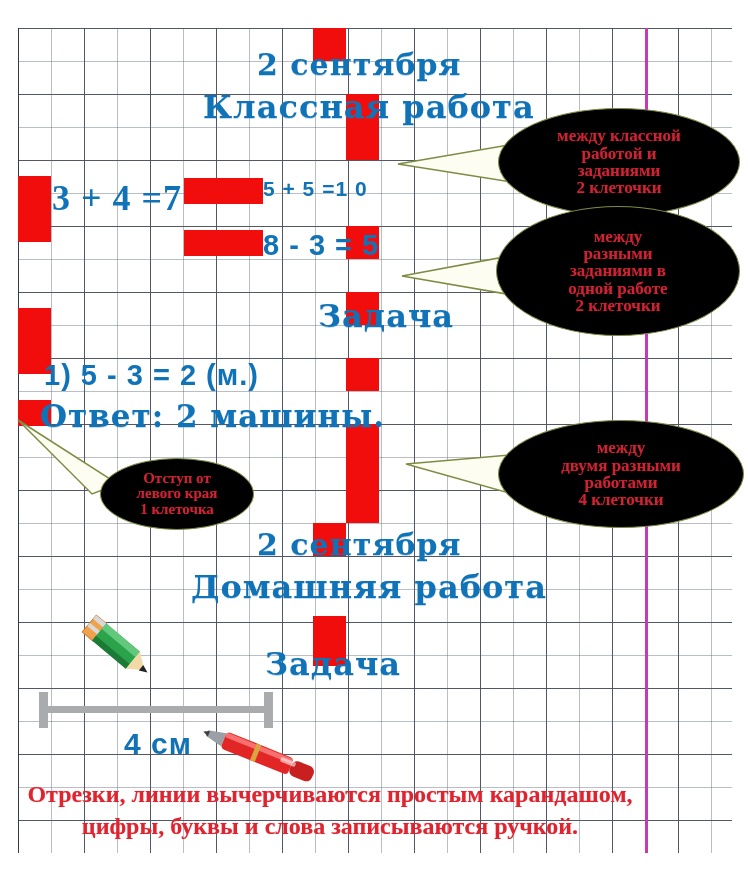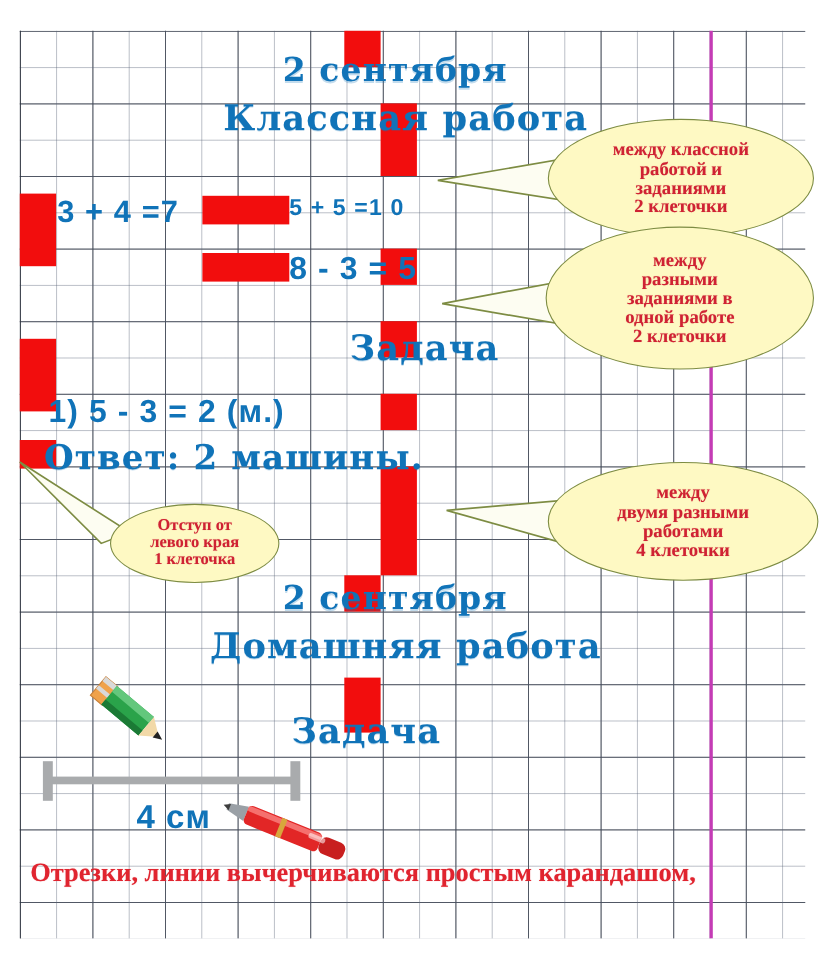--- a/index.html
+++ b/index.html
@@ -63,21 +63,21 @@
     white-space:nowrap;
     letter-spacing:1px;
   }
 
   
   .callout{position:absolute;}
   .callout .bubble{
     position:absolute;
     border:1.5px solid #7d8c43;
     border-radius:50%;
-    background:#fef9c3;
+    background:#000000;
     display:flex;align-items:center;justify-content:center;
     text-align:center;
     box-sizing:border-box;
   }
   .callout .bubble span{
     font-family:"Liberation Serif",serif;
     font-weight:bold;
     color:#cf2233;
     line-height:1.02;
     display:block;
@@ -128,21 +128,21 @@
   <div class="rb" style="left:18px;top:176px;width:33px;height:66px;"></div>
   <div class="rb" style="left:18px;top:308px;width:33px;height:66px;"></div>
   <div class="rb" style="left:18px;top:400px;width:33px;height:26px;"></div>
 
   <div class="rb" style="left:184px;top:178px;width:79px;height:26px;"></div>
   <div class="rb" style="left:184px;top:230px;width:79px;height:26px;"></div>
 
   <div class="cursive" style="left:257px;top:47px;font-size:30px;">2 сентября</div>
   <div class="cursive" style="left:203px;top:88px;font-size:32px;">Классная работа</div>
 
-  <div class="printed" style="left:52px;top:177px;font-size:28px;">3 + 4 =7</div>
+  <div class="printed" style="left:52px;top:177px;font-size:36px;font-family:Liberation Serif, serif;">3 + 4 =7</div>
   <div class="printed" style="left:263px;top:177px;font-size:21px;">5 + 5 =1 0</div>
   <div class="printed" style="left:263px;top:229px;font-size:29px;">8 - 3 = 5</div>
 
   <div class="cursive" style="left:318px;top:297px;font-size:32px;">Задача</div>
 
   <div class="printed" style="left:44px;top:359px;font-size:29px;">1) 5 - 3 = 2 (м.)</div>
 
   <div class="cursive" style="left:40px;top:398px;font-size:31px;">Ответ: 2 машины.</div>
 
   <div class="cursive" style="left:257px;top:527px;font-size:30px;">2 сентября</div>
@@ -233,15 +233,16 @@
       <span style="font-size:15px;">
         <i style="font-style:normal;display:block;">Отступ от</i>
         <i style="font-style:normal;display:block;">левого края</i>
         <i style="font-style:normal;display:block;">1 клеточка</i>
       </span>
     </div>
   </div>
 
   <div id="bottom-note">
     <div>Отрезки, линии вычерчиваются простым карандашом,</div>
+    <div>цифры, буквы и слова записываются ручкой.</div>
   </div>
 
 </div>
 
 </body></html>

